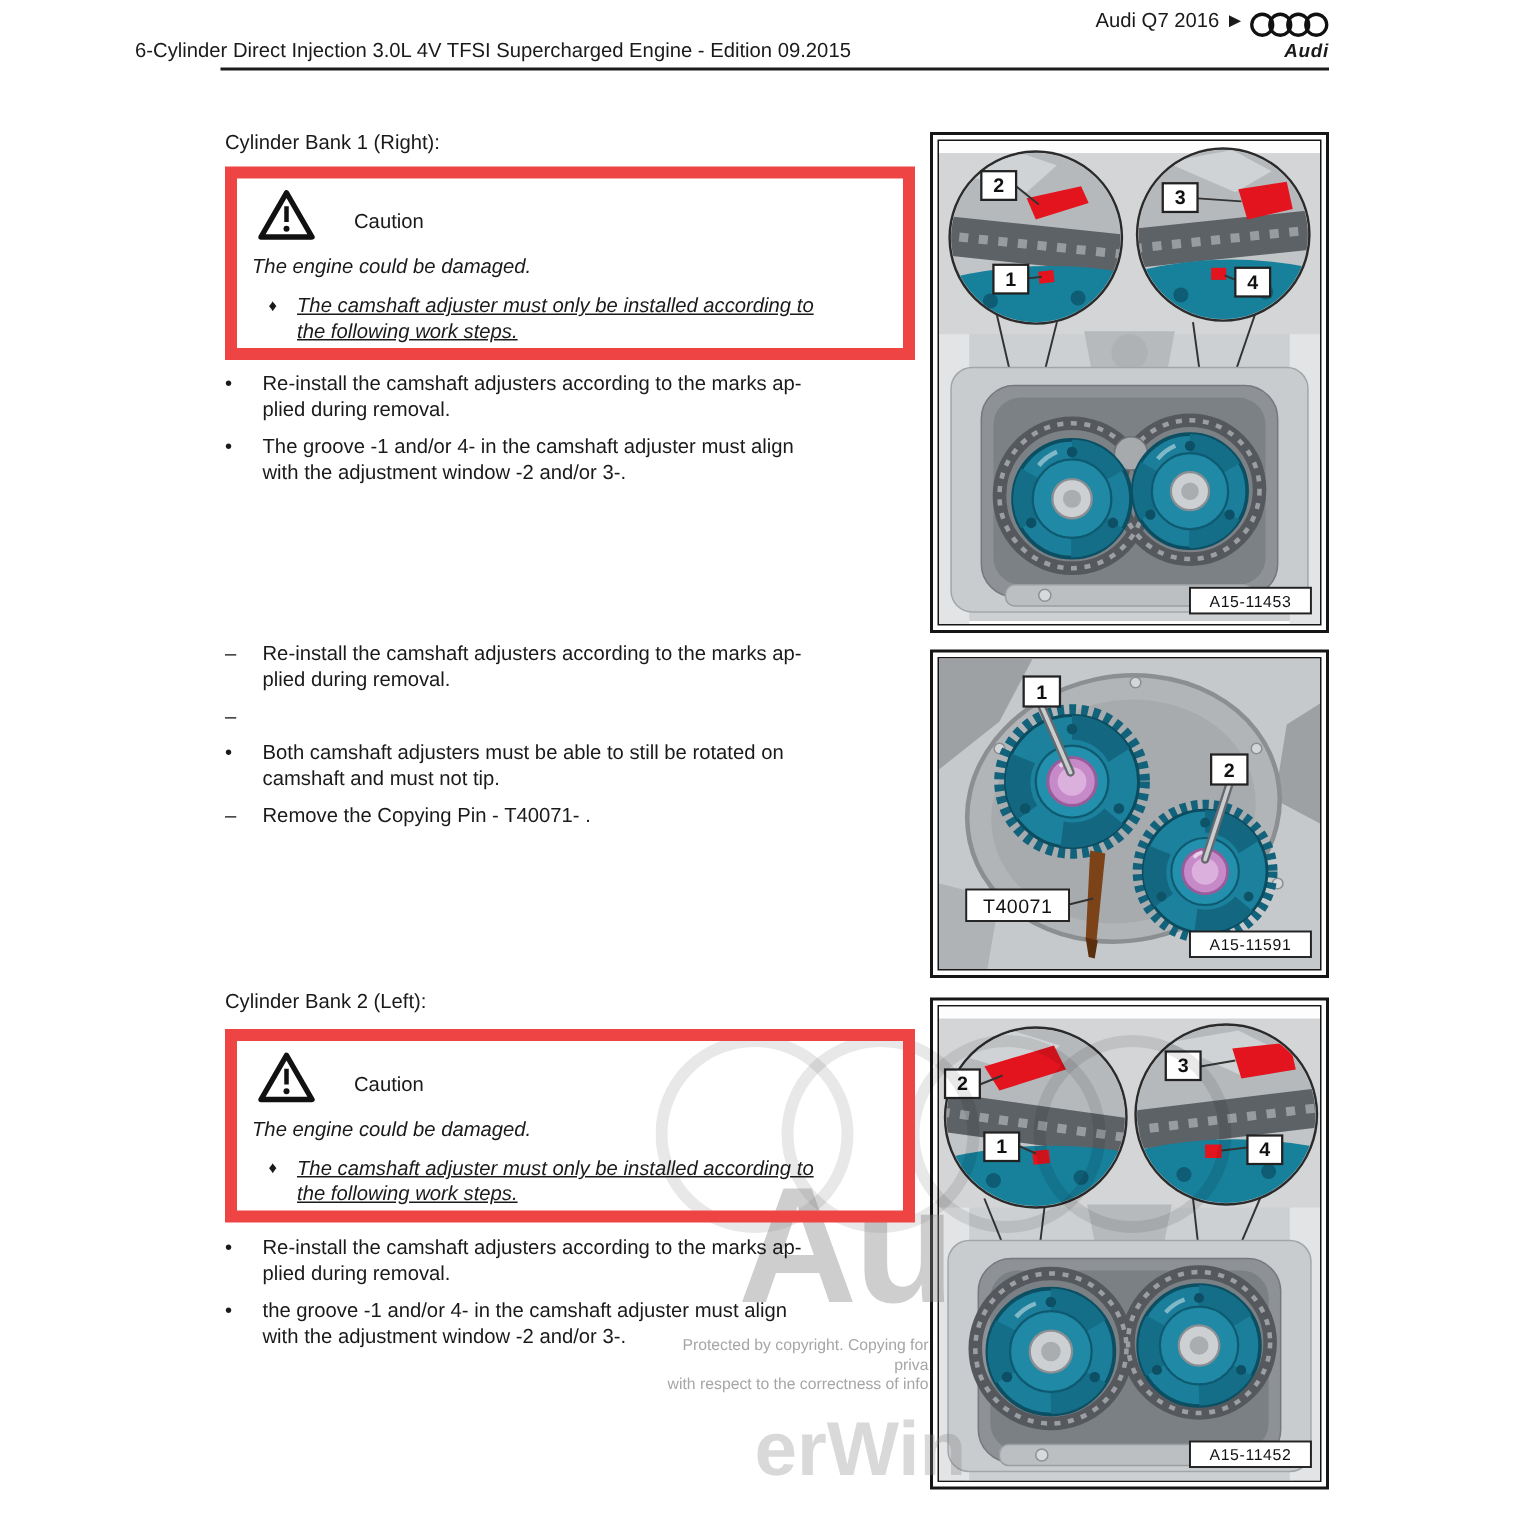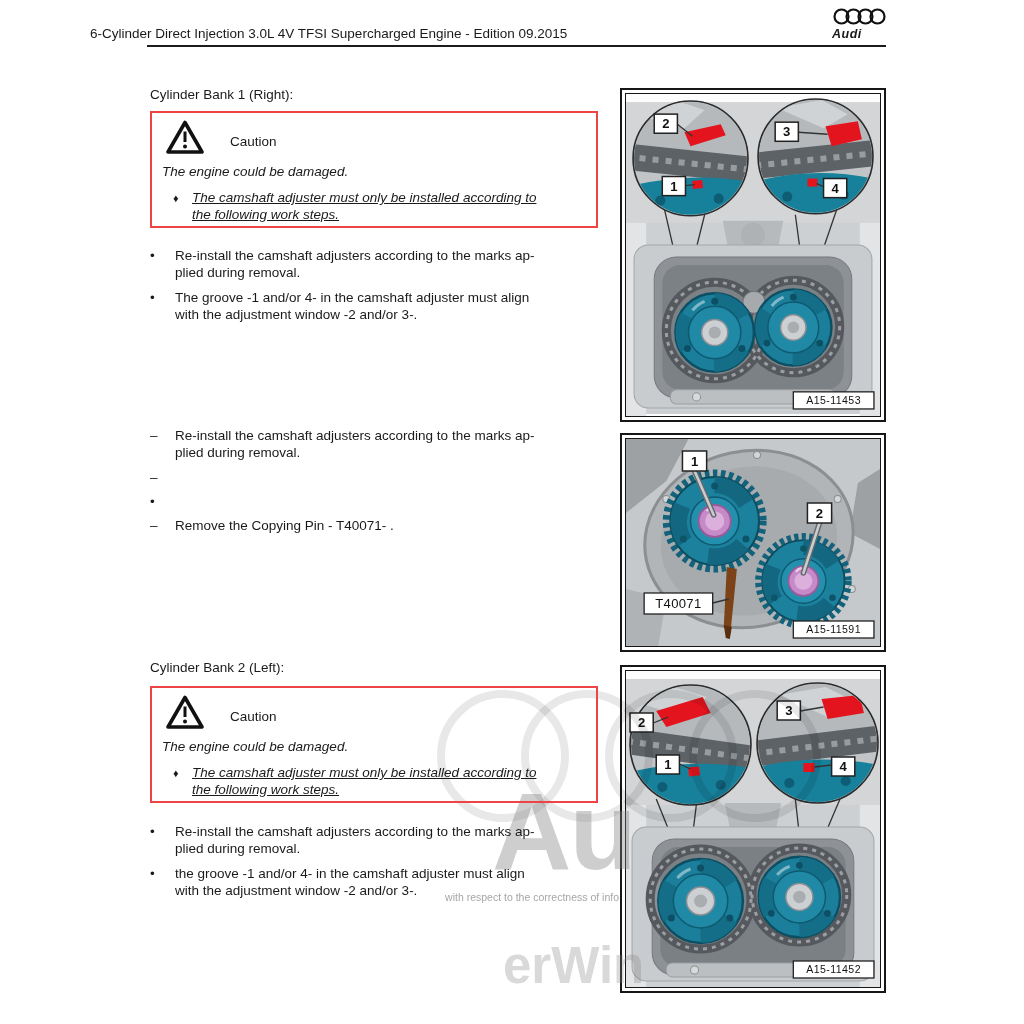--- a/index.html
+++ b/index.html
@@ -11,29 +11,29 @@
   .layer { position:absolute; inset:0; }
   #copyright-layer { z-index:1; }
   #fig-layer { z-index:2; }
   #wm-layer { z-index:3; }
   #text-layer { z-index:4; }
 
   
   .hdr-model { position:absolute; top:6px; left:400px; width:430px; text-align:right; font-size:13.5px; }
   .hdr-title { position:absolute; top:26px; left:90px; width:740px; text-align:left; font-size:13.5px; }
   .hdr-rule  { position:absolute; left:147px; top:45px; width:739px; height:2px; background:#1c1c1c; }
-  .logo { position:absolute; left:832px; top:7px; width:54px; text-align:left; }
+  .logo { position:absolute; left:832px; top:7px; width:54px; text-align:right; }
   .logo svg { display:block; margin:0 auto; }
   .logo-word { font-size:12.5px; font-weight:700; font-style:italic; letter-spacing:.5px; margin-top:1px; }
 
   
   .bank-h { position:absolute; left:150px; margin:0; font-size:13.5px; font-weight:400; }
   #bank1-h { top:87px; } #bank2-h { top:660px; }
 
-  .caution { position:absolute; left:150px; width:444px; height:113px; border:2px solid #ef4444; }
+  .caution { position:absolute; left:150px; width:444px; height:113px; border:8px solid #ef4444; }
   #caution1 { top:111px; } #caution2 { top:686px; }
   .caut-icon { position:absolute; left:13px; top:6px; }
   .caut-title { position:absolute; left:78px; top:21px; font-size:13.5px; }
   .caut-lead  { position:absolute; left:10px; top:51px; font-style:italic; font-size:13.5px; }
   .caut-row   { position:absolute; left:21px; top:77px; display:flex; }
   .caut-mk    { width:19px; flex:none; font-size:11px; font-style:italic; padding-top:2px; }
   .caut-tx    { font-size:13.5px; font-style:italic; line-height:16.5px; white-space:pre-line;text-decoration:underline; }
 
   .vlist { position:absolute; left:150px; width:465px; margin:0; padding:0; list-style:none; }
   #list1 { top:248px; } #steps { top:428px; } #list2 { top:824px; }
@@ -65,20 +65,21 @@
   .wm-erwin { position:absolute; left:503px; top:940px; font-size:51px; font-weight:700; line-height:1;
               color:rgba(128,128,128,.30); }
   .copyright { position:absolute; left:441px; top:891px; width:178px; text-align:right;
                font-size:10.5px; line-height:13.2px; color:#a6a6a6; }
 </style>
 </head>
 <body>
 
 <div class="layer" id="copyright-layer">
   <div class="copyright">
+    <div>Protected by copyright. Copying for priva</div>
     <div>with respect to the correctness of info</div>
   </div>
 </div>
 
 <div class="layer" id="fig-layer">
 
   <div class="fig" id="fig1">
     <div class="fig-inner">
       <svg viewBox="0 0 252 320" preserveAspectRatio="none">
         <rect width="252" height="320" fill="#fdfdfd"></rect>
@@ -359,20 +360,21 @@
       <circle cx="234" cy="67" r="62"></circle>
       <circle cx="318" cy="67" r="62"></circle>
     </g>
   </svg>
   <div class="wm-au">Au</div>
   <div class="wm-erwin">erWin</div>
 </div>
 
 <div class="layer" id="text-layer">
 
+  <div class="hdr-model">Audi Q7 2016 ►</div>
   <div class="hdr-title">6-Cylinder Direct Injection 3.0L 4V TFSI Supercharged Engine - Edition 09.2015</div>
   <div class="logo">
     <svg width="53" height="19">
       <g fill="none" stroke="#111" stroke-width="2.2">
         <circle cx="8.5" cy="9.5" r="7"></circle>
         <circle cx="20.5" cy="9.5" r="7"></circle>
         <circle cx="32.5" cy="9.5" r="7"></circle>
         <circle cx="44.5" cy="9.5" r="7"></circle>
       </g>
     </svg>
@@ -416,20 +418,22 @@
     <li>
       <span class="mk">–</span>
       <span class="tx">Re-install the camshaft adjusters according to the marks ap-
 plied during removal.</span>
     </li>
     <li>
       <span class="mk">–</span>
     </li>
     <li>
       <span class="mk">•</span>
+      <span class="tx">Both camshaft adjusters must be able to still be rotated on
+camshaft and must not tip.</span>
     </li>
     <li>
       <span class="mk">–</span>
       <span class="tx">Remove the Copying Pin - T40071- .</span>
     </li>
   </ul>
 
   <h2 class="bank-h" id="bank2-h">Cylinder Bank 2 (Left):</h2>
 
   <section class="caution" id="caution2">

